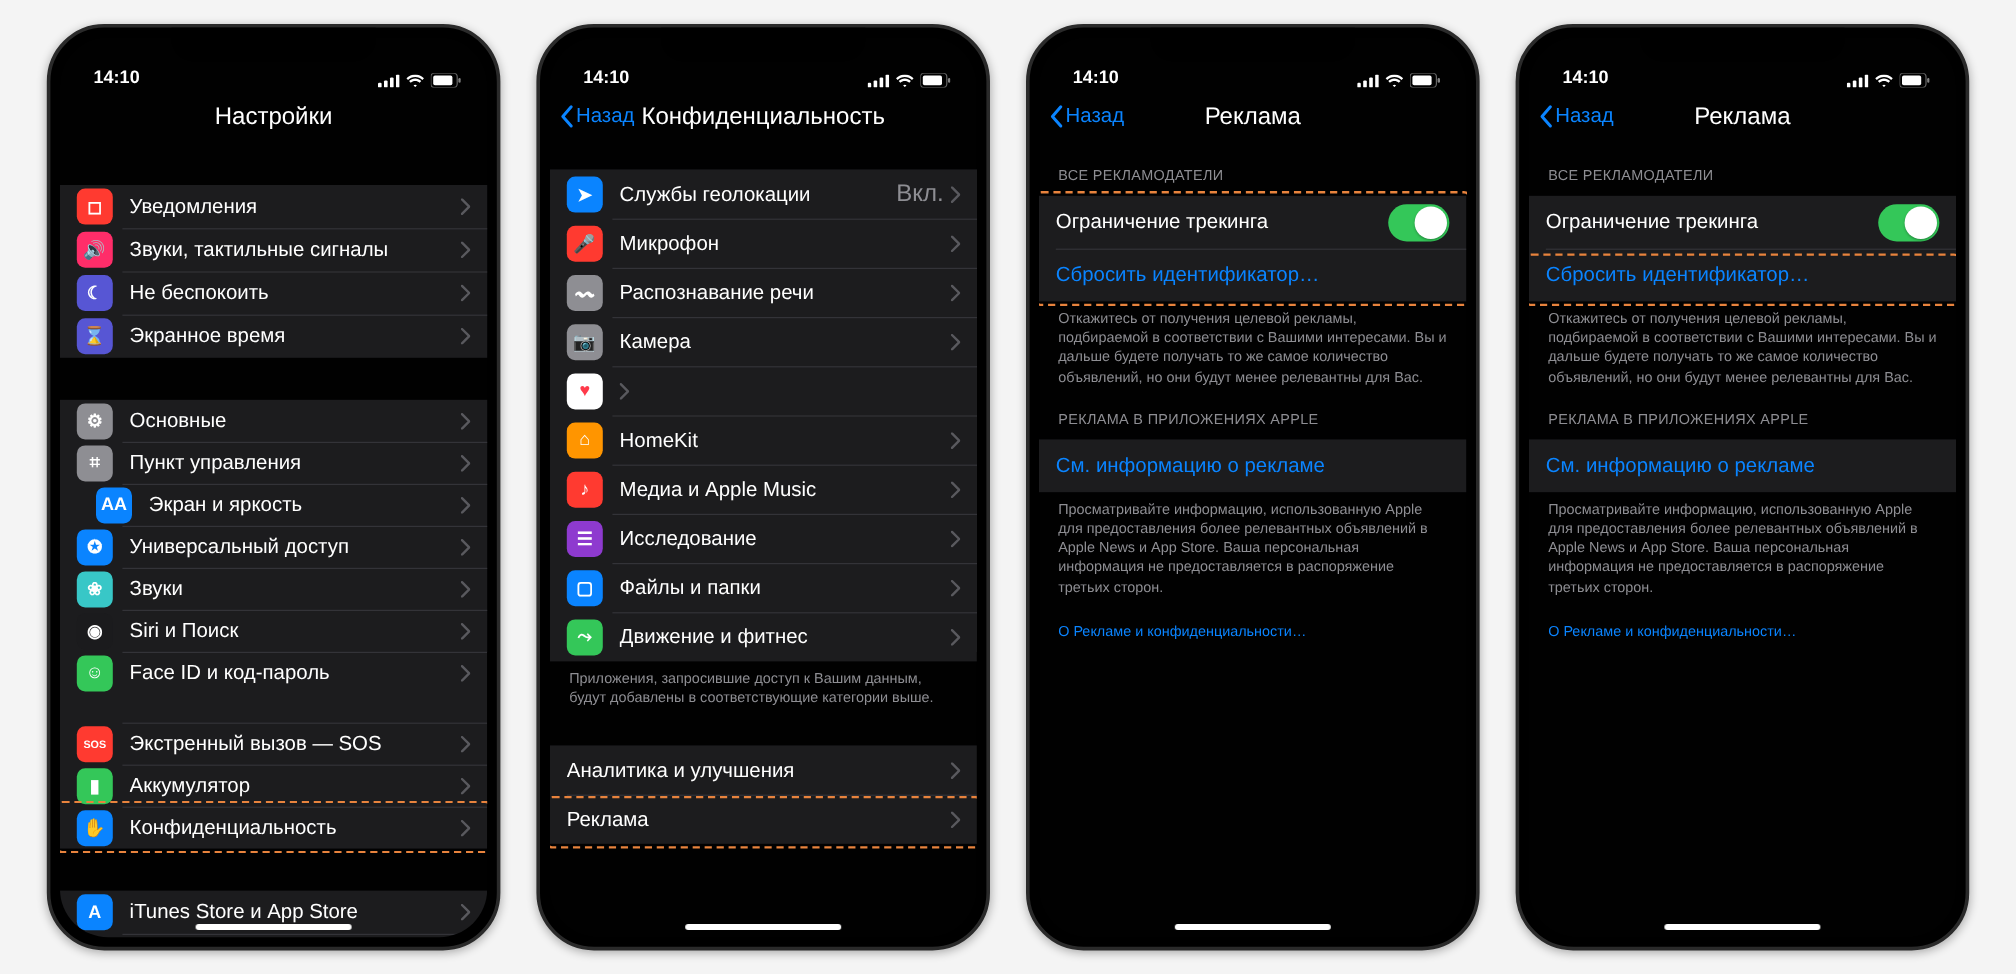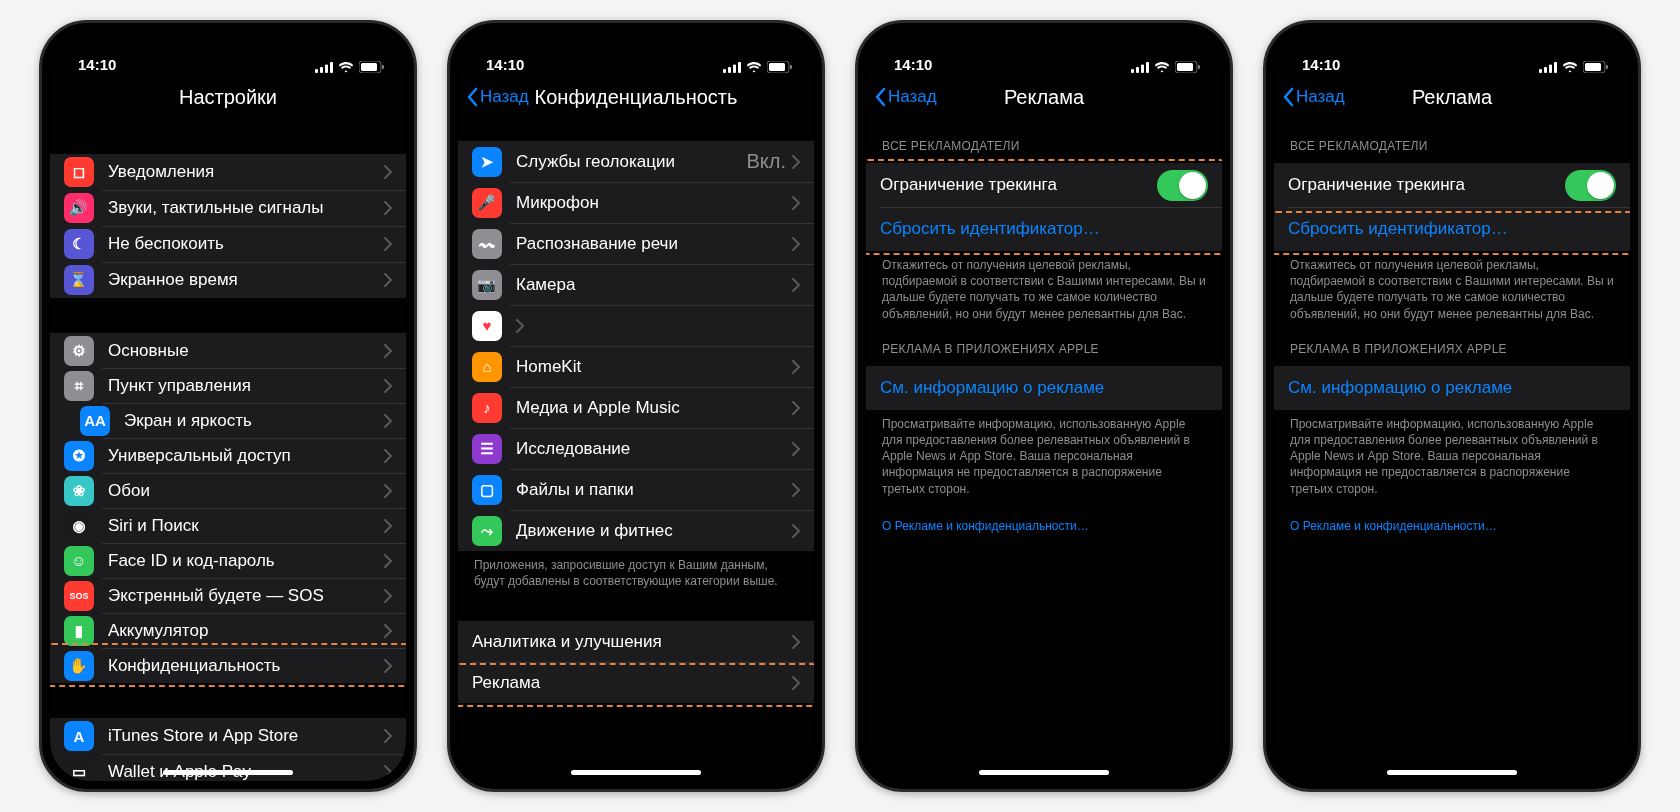--- a/index.html
+++ b/index.html
@@ -249,42 +249,42 @@
           </div>
           <div class="row" style="height: 35px;">
             <span class="icon" style="background:#0a84ff;color:#fff;font-size:15px;font-weight:700;">✪</span>
             <span class="row-label">Универсальный доступ</span>
             <svg class="chevron" width="8" height="14" viewBox="0 0 8 14">
               <path d="M1 1 L7 7 L1 13" stroke="#59595e" stroke-width="2" fill="none" stroke-linecap="round" stroke-linejoin="round"></path>
             </svg>
           </div>
           <div class="row" style="height: 35px;">
             <span class="icon" style="background:#38c7c7;color:#fff;font-size:15px;font-weight:700;">❀</span>
-            <span class="row-label">Обои</span>
+            <span class="row-label">Звуки</span>
             <svg class="chevron" width="8" height="14" viewBox="0 0 8 14">
               <path d="M1 1 L7 7 L1 13" stroke="#59595e" stroke-width="2" fill="none" stroke-linecap="round" stroke-linejoin="round"></path>
             </svg>
           </div>
           <div class="row" style="height: 35px;">
             <span class="icon" style="background:#1b1b1d;color:#fff;font-size:15px;font-weight:700;">◉</span>
             <span class="row-label">Siri и Поиск</span>
             <svg class="chevron" width="8" height="14" viewBox="0 0 8 14">
               <path d="M1 1 L7 7 L1 13" stroke="#59595e" stroke-width="2" fill="none" stroke-linecap="round" stroke-linejoin="round"></path>
             </svg>
           </div>
           <div class="row" style="height: 35px;">
             <span class="icon" style="background:#34c759;color:#fff;font-size:15px;font-weight:700;">☺</span>
             <span class="row-label">Face ID и код-пароль</span>
             <svg class="chevron" width="8" height="14" viewBox="0 0 8 14">
               <path d="M1 1 L7 7 L1 13" stroke="#59595e" stroke-width="2" fill="none" stroke-linecap="round" stroke-linejoin="round"></path>
             </svg>
           </div>
-          <div class="row" style="height: 35px;">
+          <div class="row" style="height: 35px; margin-top: 24px;">
             <span class="icon" style="background:#ff3a30;color:#fff;font-size:9px;font-weight:700;">SOS</span>
-            <span class="row-label">Экстренный будете — SOS</span>
+            <span class="row-label">Экстренный вызов — SOS</span>
             <svg class="chevron" width="8" height="14" viewBox="0 0 8 14">
               <path d="M1 1 L7 7 L1 13" stroke="#59595e" stroke-width="2" fill="none" stroke-linecap="round" stroke-linejoin="round"></path>
             </svg>
           </div>
           <div class="row" style="height: 35px;">
             <span class="icon" style="background:#34c759;color:#fff;font-size:15px;font-weight:700;">▮</span>
             <span class="row-label">Аккумулятор</span>
             <svg class="chevron" width="8" height="14" viewBox="0 0 8 14">
               <path d="M1 1 L7 7 L1 13" stroke="#59595e" stroke-width="2" fill="none" stroke-linecap="round" stroke-linejoin="round"></path>
             </svg>

